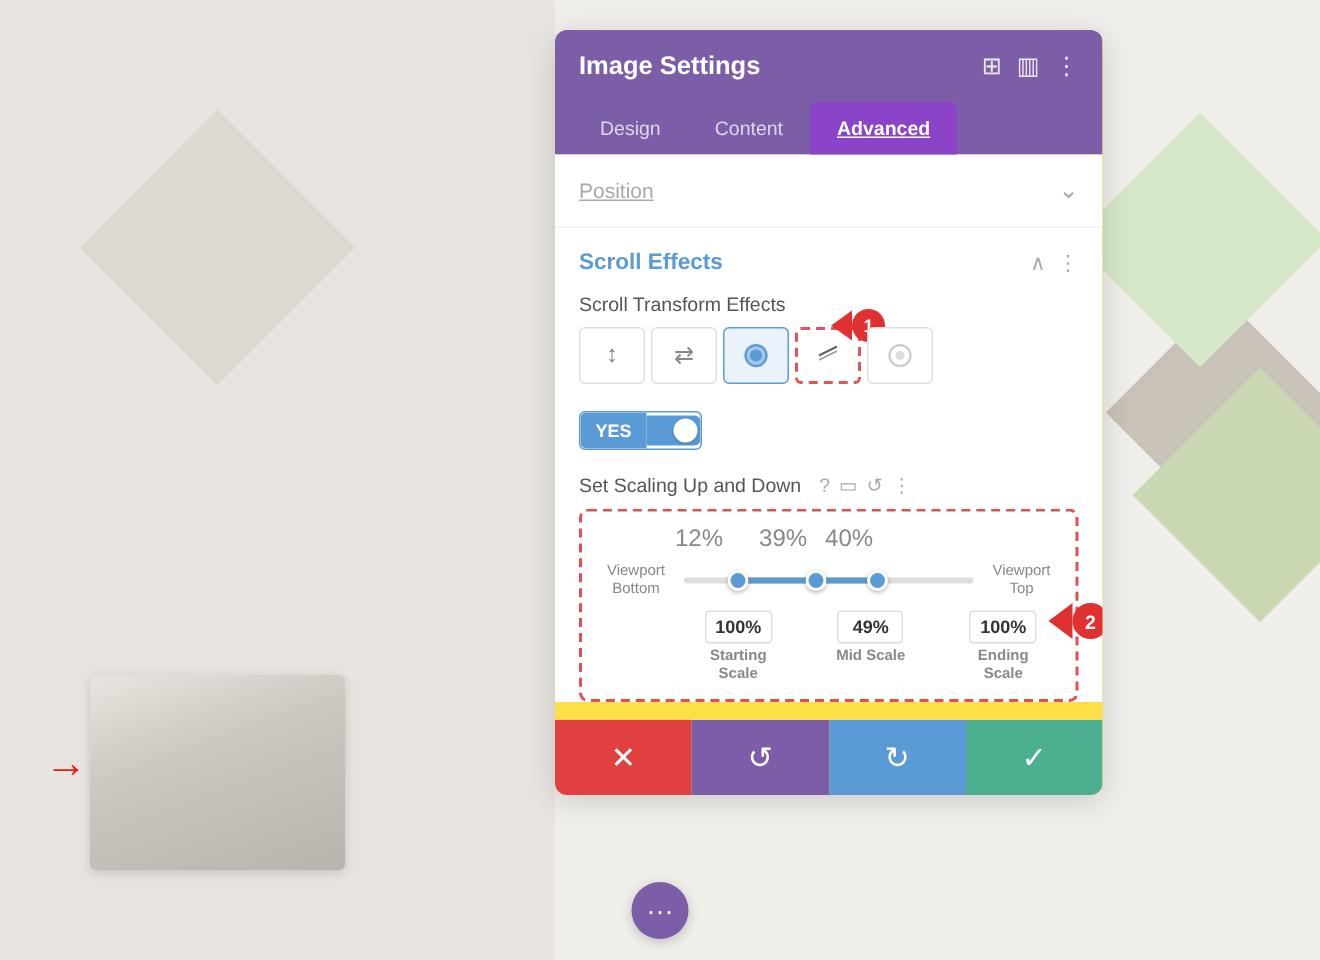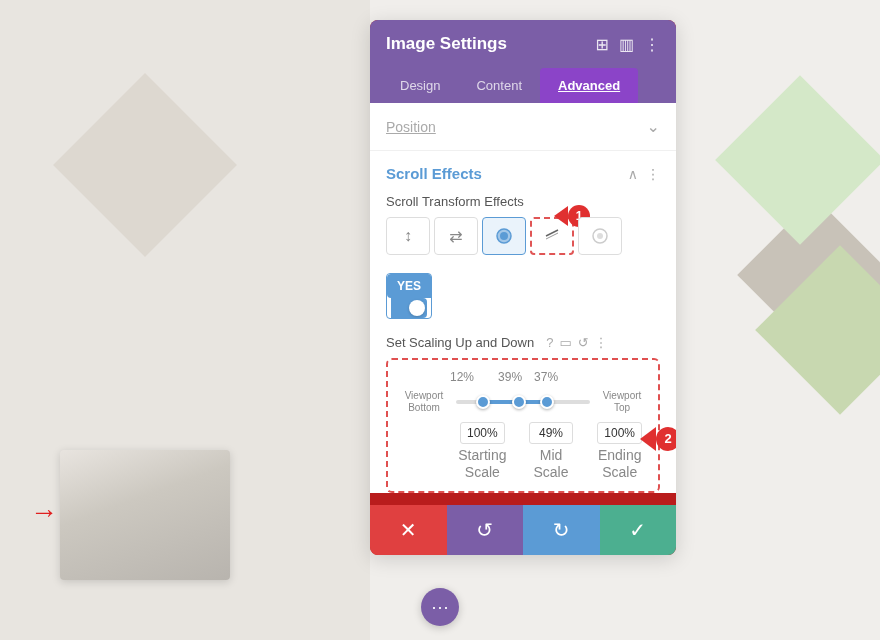--- a/index.html
+++ b/index.html
@@ -91,22 +91,22 @@
       color: #e02020;
       font-size: 28px;
       font-weight: bold;
     }
 
     
     .panel {
       position: absolute;
       top: 20px;
       left: 370px;
-      width: 306px;
-      background: #b91c1c;
+      width: 365px;
+      background: #fde047;
       border-radius: 8px;
       box-shadow: 0 4px 20px rgba(0,0,0,0.15);
       overflow: hidden;
     }
 
     
     .panel-header {
       background: #7b5ea7;
       padding: 14px 16px;
       display: flex;
@@ -305,21 +305,21 @@
       border: 2px dashed #e05050;
       border-radius: 6px;
       padding: 10px 12px;
       position: relative;
     }
 
     
     .percent-labels {
       display: flex;
       gap: 4px;
-      font-size: 12px;
+      font-size: 16px;
       color: #888;
       margin-bottom: 6px;
       padding-left: 50px;
     }
 
     
     .slider-container {
       display: flex;
       align-items: center;
       gap: 8px;
@@ -371,39 +371,40 @@
       width: 48px;
       line-height: 1.2;
     }
 
     
     .values-row {
       display: flex;
       align-items: flex-start;
       gap: 16px;
       padding-left: 56px;
+      font-weight: bold;
     }
     .value-col {
       display: flex;
       flex-direction: column;
       align-items: center;
       flex: 1;
     }
     .value-num {
       background: white;
       border: 1px solid #ddd;
       border-radius: 3px;
       padding: 3px 6px;
       font-size: 12px;
       color: #333;
       min-width: 44px;
       text-align: center;
     }
     .value-sublabel {
-      font-size: 14px;
+      font-size: 10px;
       color: #888;
       margin-top: 3px;
       text-align: center;
       line-height: 1.2;
     }
 
     
     .bottom-toolbar {
       display: flex;
       height: 50px;
@@ -515,21 +516,21 @@
       <div class="effect-btn">
         <svg width="18" height="18" viewBox="0 0 18 18">
           <circle cx="9" cy="9" r="7" fill="none" stroke="#ccc" stroke-width="1.5"></circle>
           <circle cx="9" cy="9" r="3" fill="#ddd"></circle>
         </svg>
       </div>
     </div>
 
     <div class="enable-row">
       <div class="toggle-row">
-        <div style="display:flex;align-items:center;border-radius:4px;overflow:hidden;border:1px solid #5b9bd5;flex-direction:column;">
+        <div style="display:flex;align-items:center;border-radius:4px;overflow:hidden;border:1px solid #5b9bd5;">
           <div class="toggle-yes">YES</div>
           <div class="toggle-switch">
             <div class="toggle-knob"></div>
           </div>
         </div>
       </div>
     </div>
 
     <div class="scaling-header">
       <span class="scaling-label">Set Scaling Up and Down</span>
@@ -539,21 +540,21 @@
         <span class="scaling-icon">↺</span>
         <span class="scaling-icon">⋮</span>
       </div>
     </div>
 
     <div class="dashed-box">
 
       <div class="percent-labels">
         <span>12%</span>
         <span style="margin-left:20px;">39%</span>
-        <span style="margin-left:8px;">37%</span>
+        <span style="margin-left:8px;">40%</span>
       </div>
 
       <div class="slider-container">
         <div class="viewport-label-left">Viewport<br>Bottom</div>
         <div class="slider-track">
           <div class="slider-fill"></div>
           <div class="slider-thumb thumb-1"></div>
           <div class="slider-thumb thumb-2"></div>
           <div class="slider-thumb thumb-3"></div>
         </div>

